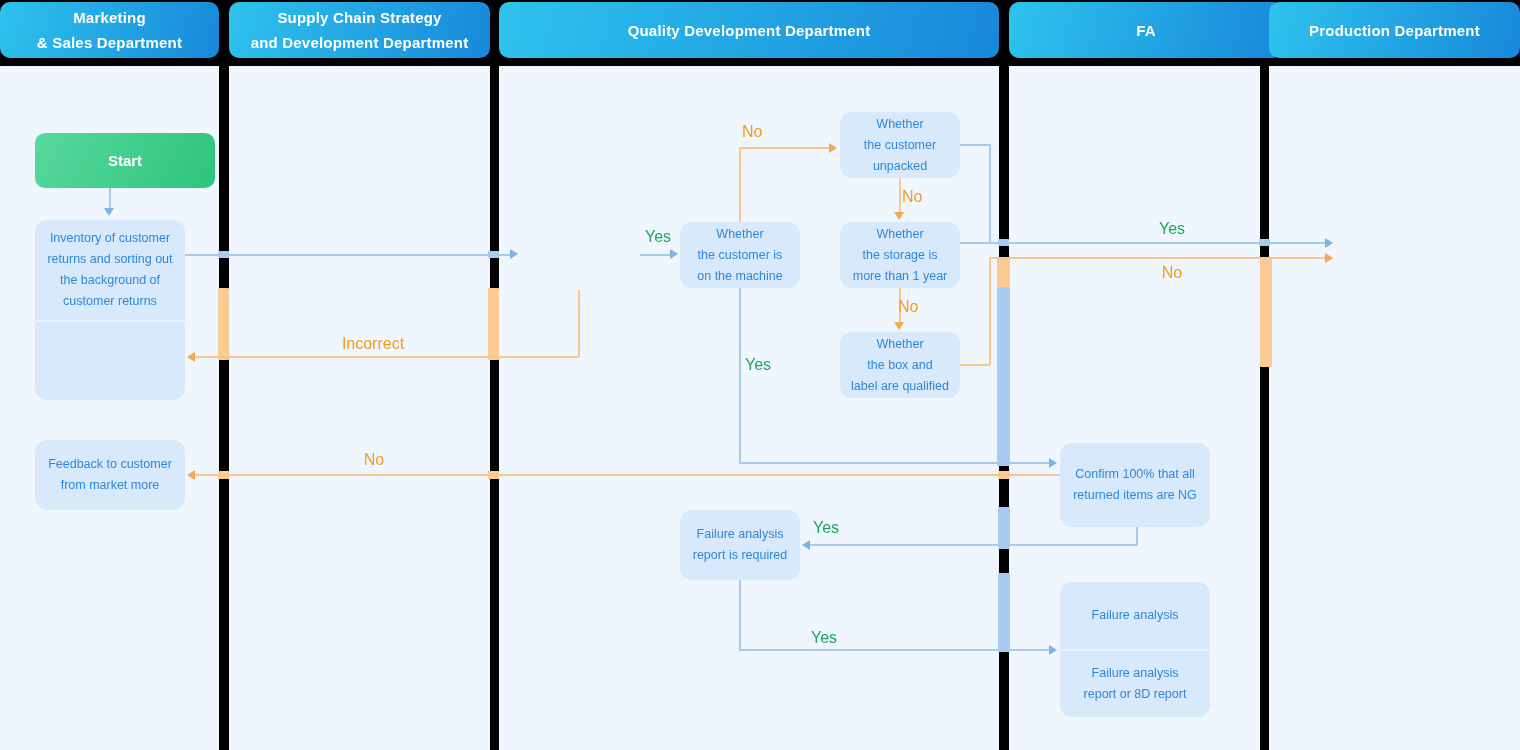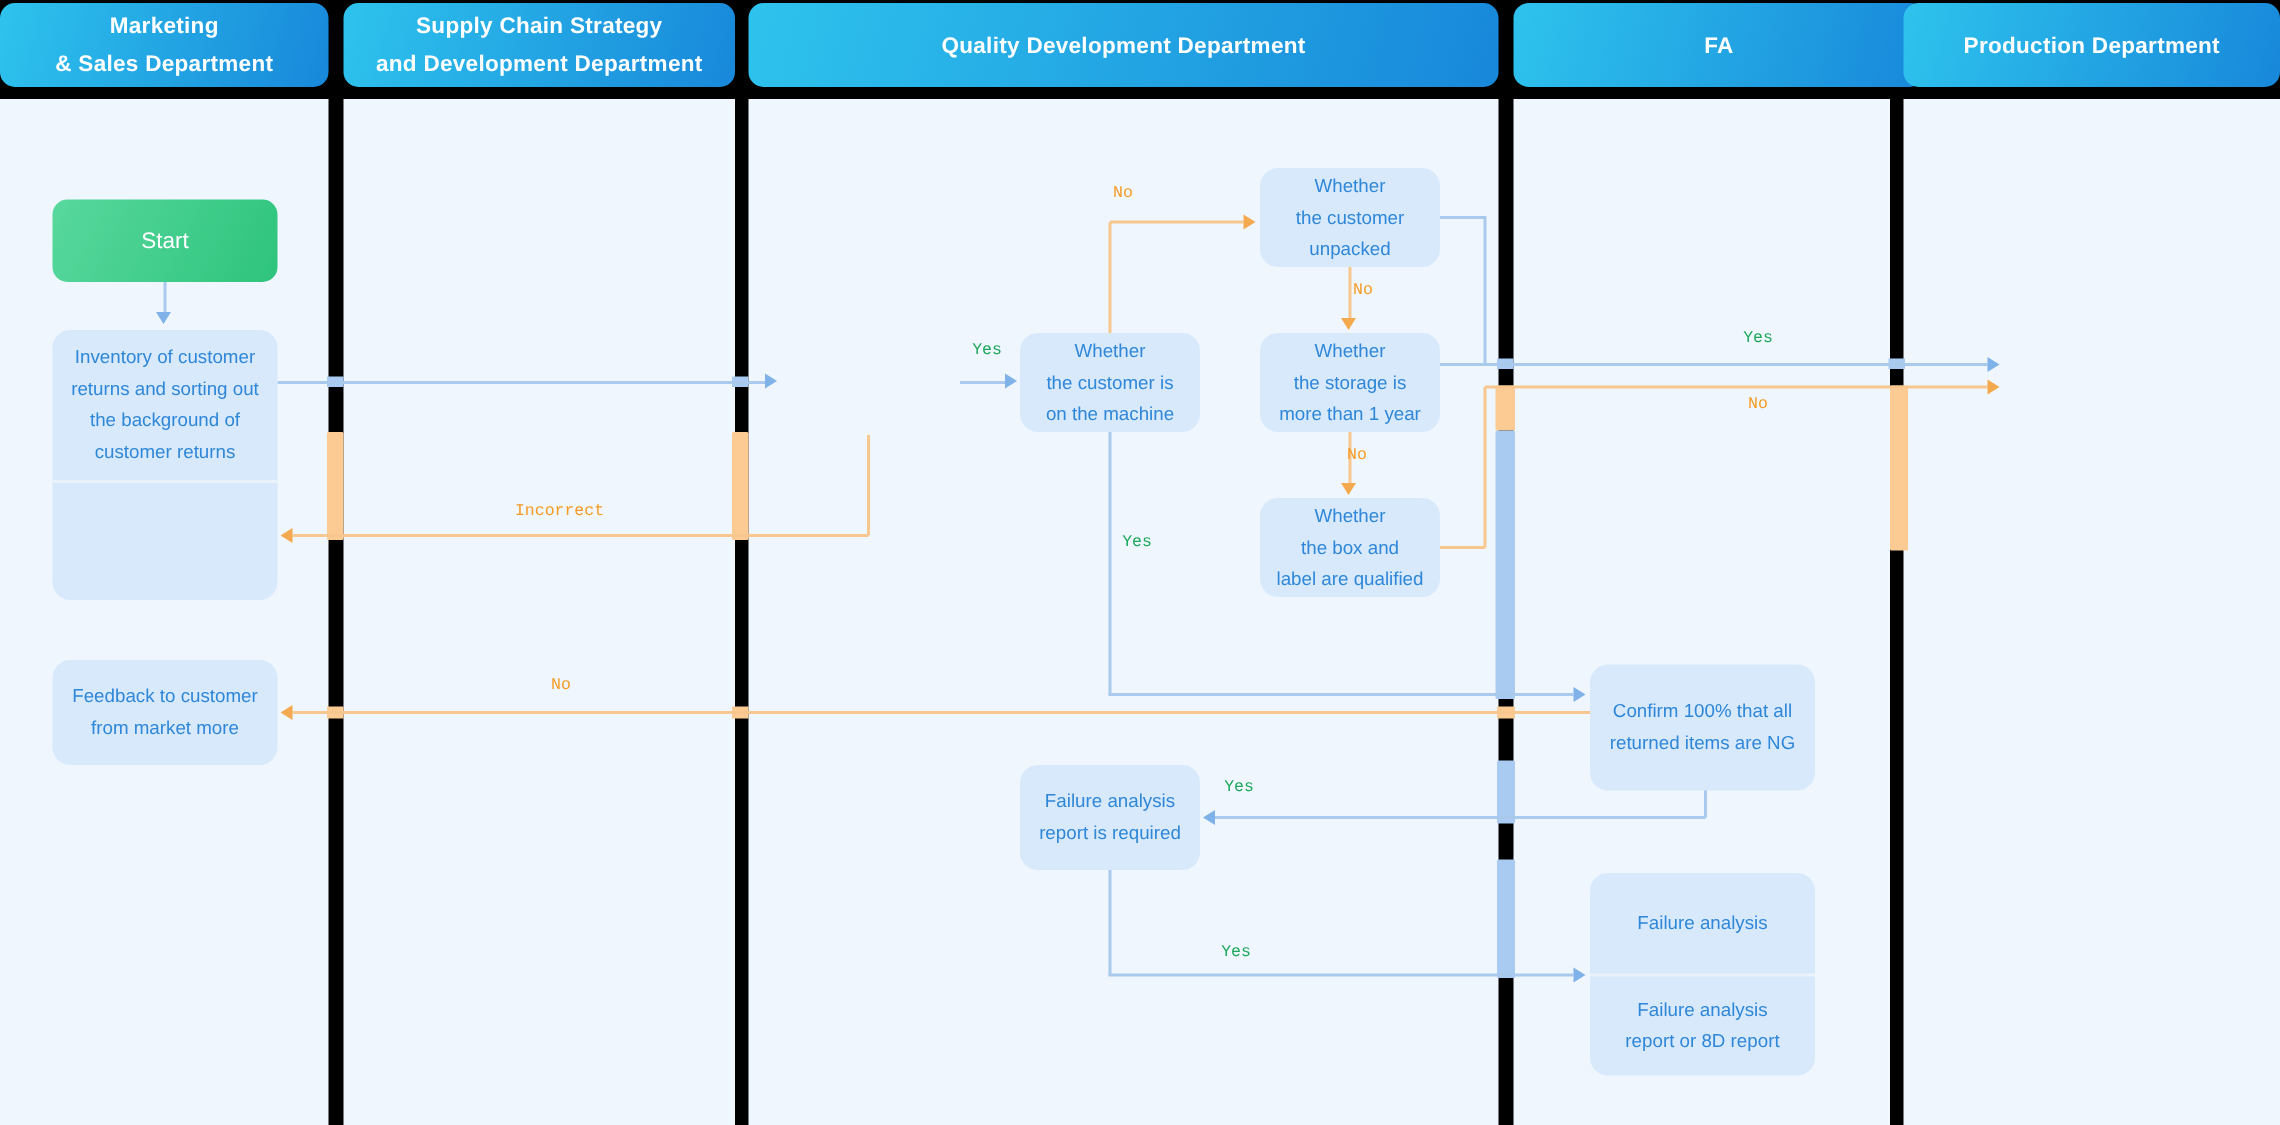--- a/index.html
+++ b/index.html
@@ -33,21 +33,21 @@
   .ar-l-o{border-top:5px solid transparent;border-bottom:5px solid transparent;border-right:8px solid #F5A94F;}
   .ar-d-o{border-left:5px solid transparent;border-right:5px solid transparent;border-top:8px solid #F5A94F;}
 
   .bar{position:absolute;border-radius:1px;}
   .bar.o{background:#FBCB93;}
   .bar.b{background:#A9CBF1;}
   .mk{position:absolute;}
   .mk.b{background:#A9CBF1;}
   .mk.o{background:#FBCB93;}
 
-  .elabel{position:absolute;font-size:11px;text-align:center;font-family:Liberation Mono, monospace;}
+  .elabel{position:absolute;font-size:16px;text-align:center;}
   .green{color:#1EA85C;}
   .olabel{color:#F59A23;}
 </style>
 </head>
 <body>
 
 <div id="canvas">
 
   <div class="lane-body" style="left:0;width:219px;"></div>
   <div class="lane-body" style="left:229px;width:261px;"></div>
@@ -132,21 +132,21 @@
   <div class="elabel olabel" style="left:902px;top:188px;width:36px;text-align:left;">No</div>
   <div class="elabel olabel" style="left:898px;top:298px;width:36px;text-align:left;">No</div>
   <div class="elabel olabel" style="left:1148px;top:264px;width:48px;">No</div>
   <div class="elabel green" style="left:1148px;top:220px;width:48px;">Yes</div>
   <div class="elabel green" style="left:736px;top:356px;width:44px;">Yes</div>
   <div class="elabel olabel" style="left:328px;top:335px;width:90px;">Incorrect</div>
   <div class="elabel olabel" style="left:352px;top:451px;width:44px;">No</div>
   <div class="elabel green" style="left:802px;top:519px;width:48px;">Yes</div>
   <div class="elabel green" style="left:800px;top:629px;width:48px;">Yes</div>
 
-  <div class="node start" style="left:35px;top:133px;width:150px;height:55px;">Start</div>
+  <div class="node start" style="left:35px;top:133px;width:180px;height:55px;font-weight:bold;">Start</div>
 
   <div class="stack" style="left:35px;top:220px;width:150px;height:180px;">
     <div class="cell" style="height:100px;">Inventory of customer
 returns and sorting out
 the background of
 customer returns</div>
     <div class="sep"></div>
   </div>
 
   <div class="node" style="left:35px;top:440px;width:150px;height:70px;">Feedback to customer

